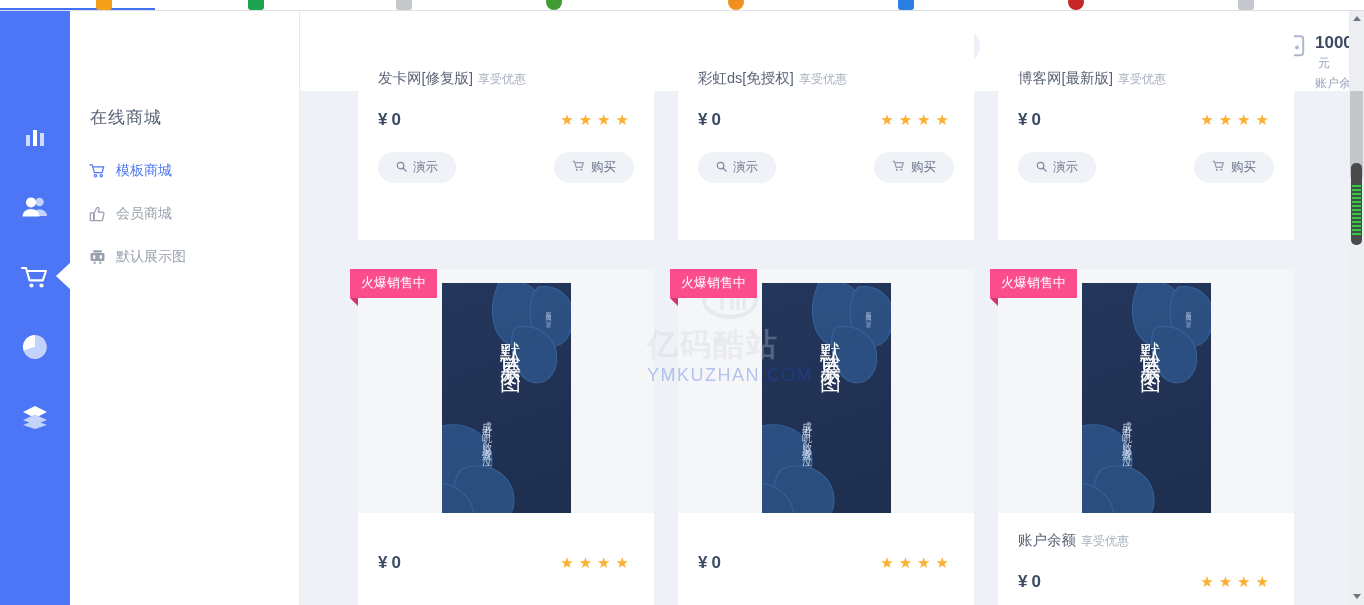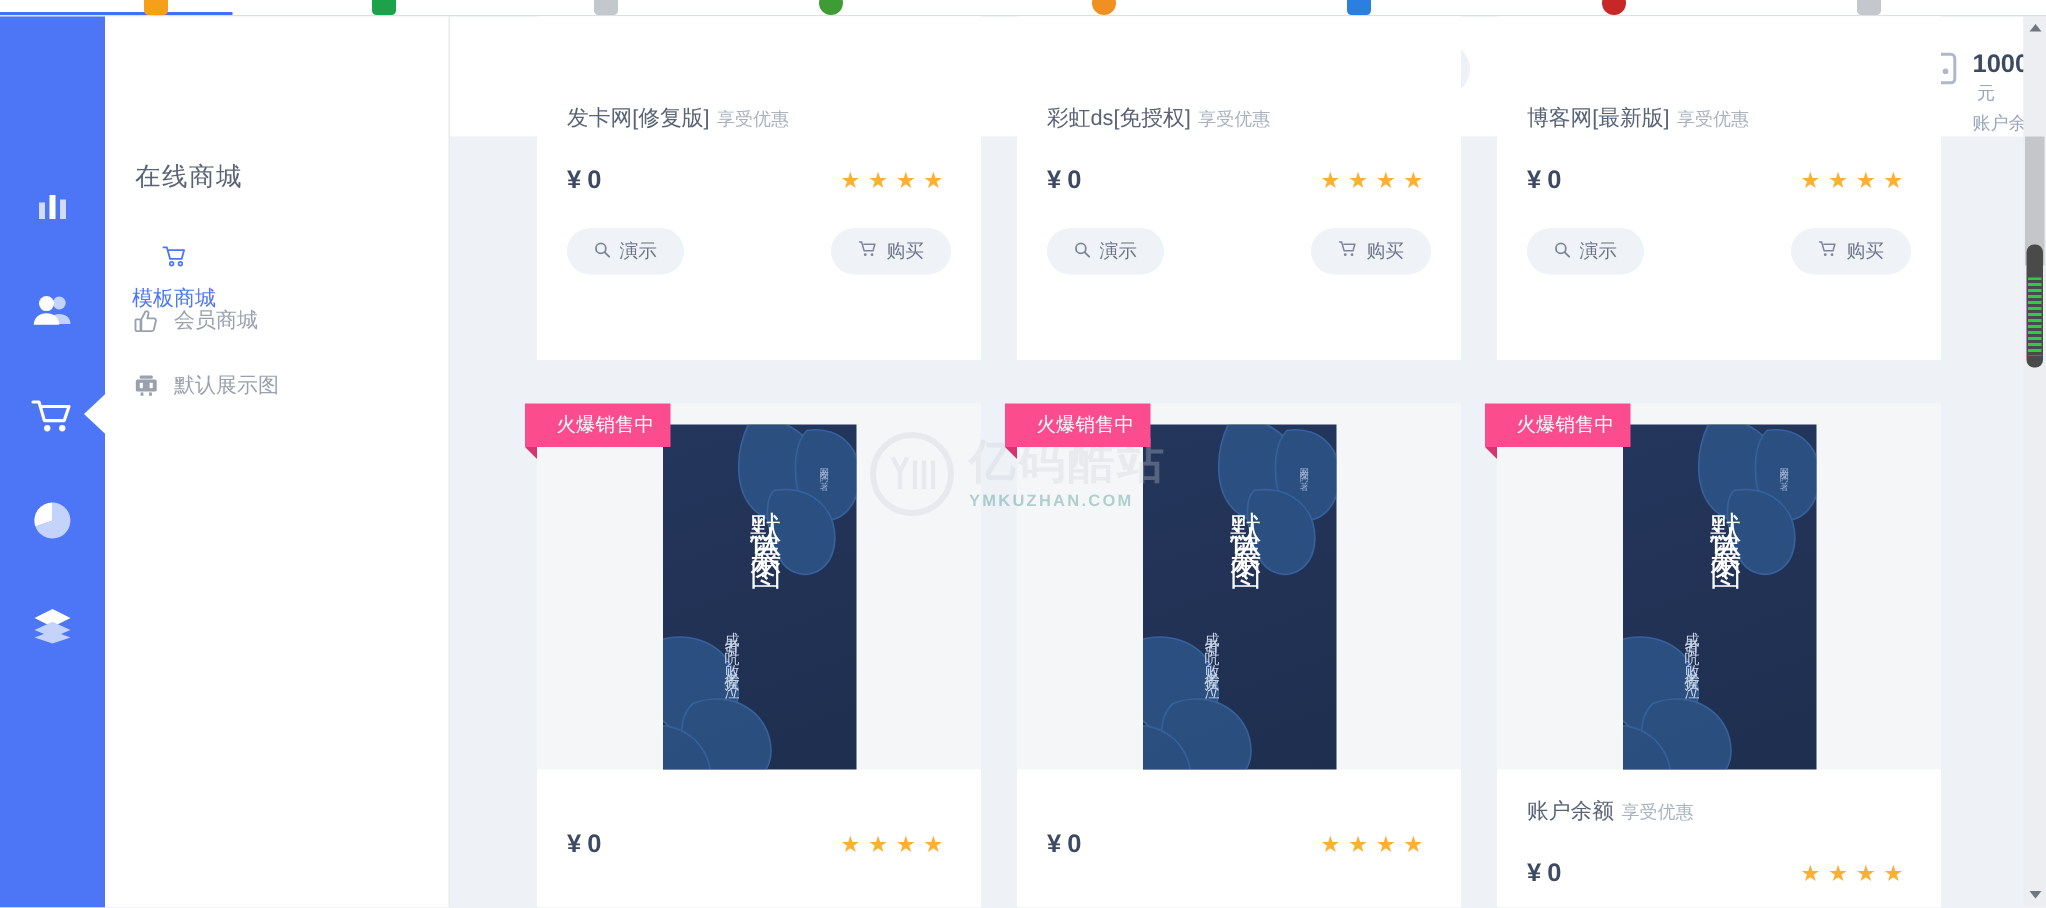--- a/index.html
+++ b/index.html
@@ -46,21 +46,21 @@
     background: #ffffff; border-right: 1px solid #e8eaee;
   }
   .subnav-title {
     position: absolute; left: 20px; top: 95px;
     font-size: 17px; color: #5a6376; letter-spacing: 1px;
   }
   .subnav-item {
     position: absolute; left: 18px; display: flex; align-items: center;
     gap: 10px; cursor: pointer; font-size: 14px; color: #9aa1ae;
   }
-  .subnav-item.active { color: #4d76f6; flex-direction: column; }
+  .subnav-item.active { color: #4d76f6; }
   .subnav-item .ico { width: 18px; height: 18px; display: flex;
                       align-items: center; justify-content: center; }
 
   
   .main {
     position: absolute; top: 11px; left: 300px; width: 1049px; height: 594px;
     background: #eef1f6;
     overflow: hidden;
   }
 
@@ -100,28 +100,28 @@
             display: flex; align-items: flex-start; gap: 10px; }
   .wallet-amt { font-size: 17px; font-weight: bold; color: #3d4a63; }
   .wallet-unit { font-size: 12px; color: #9aa5bd; font-weight: normal;
                  margin-left: 3px; }
   .wallet-sub { font-size: 12px; color: #9aa5bd; margin-top: 3px; }
 
   
   .watermark {
     position: absolute; left: 280px; top: 270px; width: 300px; height: 70px;
     display: flex; align-items: center; gap: 10px;
-    opacity: .30; pointer-events: none; z-index: 3;
+    opacity: .30; pointer-events: none; z-index: 3; flex-direction: column;
   }
   .wm-logo { width: 56px; height: 56px; border-radius: 50%;
              border: 4px solid #c9ccd2; display: flex; align-items: center;
              justify-content: center; }
   .wm-txt-big { font-size: 31px; font-weight: bold; color: #cdd0d6;
                 letter-spacing: 2px; line-height: 1; }
-  .wm-txt-small { font-size: 11px; font-weight: bold; color: #0f766e;
+  .wm-txt-small { font-size: 18px; font-weight: normal; color: #1d4ed8;
                   letter-spacing: 1.5px; margin-top: 5px; }
 
   
   .grid { position: absolute; left: 58px; top: 0; width: 992px; }
   .card {
     position: absolute; width: 296px; background: #ffffff;
   }
   .card.row1 { top: -42px; height: 271px; }
   .card.row2 { top: 258px; height: 380px; background: #f5f6f8; }
   .card .thumb { height: 244px; background: #f5f6f8;
@@ -139,21 +139,21 @@
   .stars { color: #fbb034; font-size: 15px; letter-spacing: 5px; }
   .btns { display: flex; gap: 8px; margin-top: 22px; justify-content: space-between; }
   .btn { background: #eff2f7; border-radius: 16px; height: 31px;
          display: flex; align-items: center; gap: 6px; padding: 0 18px;
          font-size: 12.5px; color: #6b7589; cursor: pointer; border: 0;
          font-family: "Liberation Sans", sans-serif; }
 
   
   .ribbon { position: absolute; left: -8px; top: 0; z-index: 4; }
   .ribbon-main { background: #fb4d8e; color: #fff; font-size: 13px;
-                 padding: 5px 11px 6px 21px; }
+                 padding: 5px 11px 6px 11px; }
   .ribbon-fold { width: 8px; height: 8px; background: #d43572;
                  clip-path: polygon(100% 0, 100% 100%, 0 0); }
 
   
   .cover { width: 129px; height: 230px; position: relative;
            background: linear-gradient(160deg,#24365c 0%,#1e2e4e 100%);
            overflow: hidden; }
   .cover svg { position: absolute; inset: 0; }
   .cover-title { position: absolute; left: 50%; top: 42px;
                  transform: translateX(-34%);

